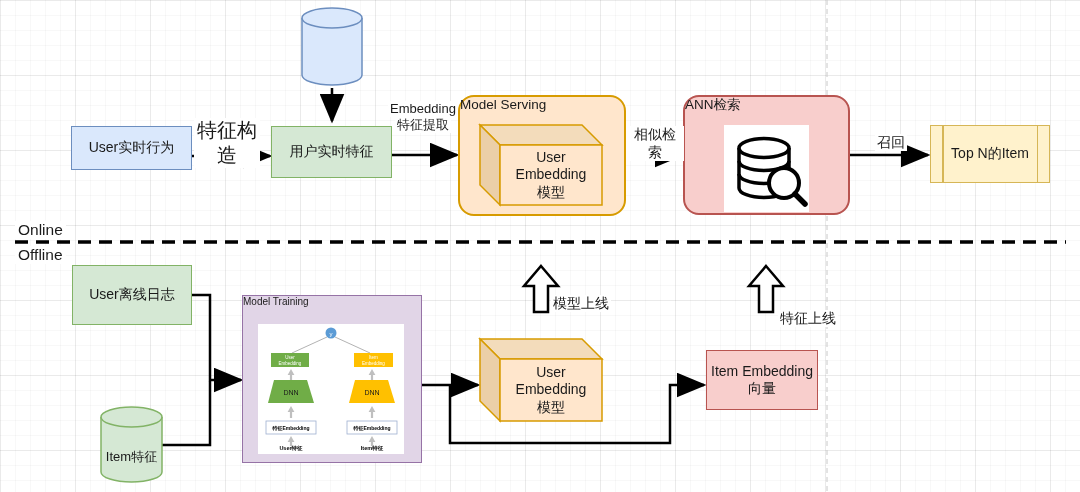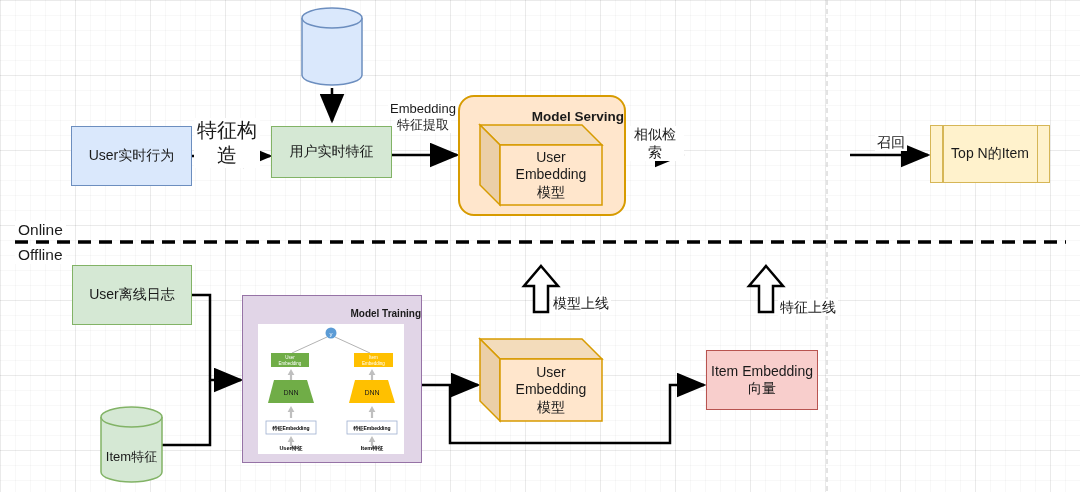--- a/index.html
+++ b/index.html
@@ -19,21 +19,21 @@
   #shapes{z-index:3;}
   .node{position:absolute;display:flex;align-items:center;justify-content:center;
         text-align:center;font-size:14px;line-height:1.25;z-index:2;box-sizing:border-box;}
   .blue{background:#dae8fc;border:1.5px solid #6c8ebf;}
   .green{background:#d5e8d4;border:1.5px solid #82b366;}
   .orangec{background:#ffe6cc;border:2px solid #d79b00;border-radius:16px;}
   .redc{background:#f8cecc;border:2px solid #b85450;border-radius:16px;}
   .pink{background:#f8cecc;border:1.5px solid #b85450;}
   .purplec{background:#e1d5e7;border:1.5px solid #9673a6;}
   .yellow{background:#fff2cc;border:1.5px solid #d6b656;}
-  .ctitle{position:absolute;top:12px;left:0;right:0;text-align:right;font-size:13.5px;font-weight:bold;}
+  .ctitle{position:absolute;top:0;left:0;right:0;text-align:left;font-size:13.5px;}
   .overlay{position:absolute;z-index:4;display:flex;flex-direction:column;align-items:center;
            justify-content:center;text-align:center;font-size:14px;line-height:1.25;}
   .elabel{position:absolute;z-index:4;display:flex;flex-direction:column;align-items:center;
           justify-content:center;text-align:center;font-size:14px;line-height:1.25;}
   .elabel span{background:#fff;padding:0 2px;}
   .zlabel{position:absolute;z-index:4;font-size:15.5px;background:#fff;padding:0 3px;}
   .procline{position:absolute;top:0;bottom:0;width:1.5px;background:#d6b656;}
   .iconbox{position:absolute;left:39px;top:28px;width:85px;height:87px;background:#fff;}
   .panel{position:absolute;left:15px;top:28px;width:146px;height:130px;background:#fff;}
 </style>
@@ -56,32 +56,47 @@
       <path d="M392,155 H457" marker-end="url(#arr)"></path>
       <path d="M626,155 H682" marker-end="url(#arr)"></path>
       <path d="M850,155 H928" marker-end="url(#arr)"></path>
       <path d="M192,295 H210 V380 H241" marker-end="url(#arr)"></path>
       <path d="M162,445 H210 V381"></path>
       <path d="M422,385 H478" marker-end="url(#arr)"></path>
       <path d="M450,385 V443 H670 V385 H704" marker-end="url(#arr)"></path>
     </g>
   </svg>
 
-  <div class="node blue" style="left:71px;top:126px;width:121px;height:60px;">
+  <div class="node blue" style="left:71px;top:126px;width:121px;height:44px;">
     <span>User实时行为</span>
   </div>
 
   <div class="node green" style="left:271px;top:126px;width:121px;height:52px;">
     <span>用户实时特征</span>
   </div>
 
   <div class="node orangec" style="left:458px;top:95px;width:168px;height:121px;">
     <div class="ctitle">Model Serving</div>
   </div>
 
+  <div class="node redc" style="left:683px;top:95px;width:167px;height:120px;">
+    <div class="ctitle">ANN检索</div>
+    <div class="iconbox">
+      <svg width="85" height="87" viewBox="0 0 85 87">
+        <g stroke="#000" stroke-width="3.5" fill="none">
+          <path d="M15,23 V63 A25,9.5 0 0 0 65,63 V23"></path>
+          <ellipse cx="40" cy="23" rx="25" ry="9.5" fill="#fff"></ellipse>
+          <path d="M15,36 A25,9.5 0 0 0 65,36"></path>
+          <path d="M15,49 A25,9.5 0 0 0 65,49"></path>
+        </g>
+        <circle cx="60" cy="58" r="15" fill="#fff" stroke="#000" stroke-width="4"></circle>
+        <path d="M71,69 L81,79" stroke="#000" stroke-width="5.5" stroke-linecap="round"></path>
+      </svg>
+    </div>
+  </div>
 
   <div class="node green" style="left:72px;top:265px;width:120px;height:60px;">
     <span>User离线日志</span>
   </div>
 
   <div class="node yellow" style="left:930px;top:125px;width:120px;height:58px;">
     <div class="procline" style="left:11px;"></div>
     <div class="procline" style="right:11px;"></div>
     <span>Top N的Item</span>
   </div>
@@ -191,21 +206,21 @@
   </div>
   <div class="elabel" style="left:626px;top:134px;width:58px;height:19px;">
     <span>相似检索</span>
   </div>
   <div class="elabel" style="left:874px;top:133px;width:34px;height:19px;">
     <span>召回</span>
   </div>
   <div class="elabel" style="left:550px;top:294px;width:62px;height:19px;">
     <span>模型上线</span>
   </div>
-  <div class="elabel" style="left:777px;top:298px;width:62px;height:19px;">
+  <div class="elabel" style="left:777px;top:309px;width:62px;height:19px;">
     <span>特征上线</span>
   </div>
 
   <div class="zlabel" style="left:15px;top:221px;">
     <span>Online</span>
   </div>
   <div class="zlabel" style="left:15px;top:246px;">
     <span>Offline</span>
   </div>
 

